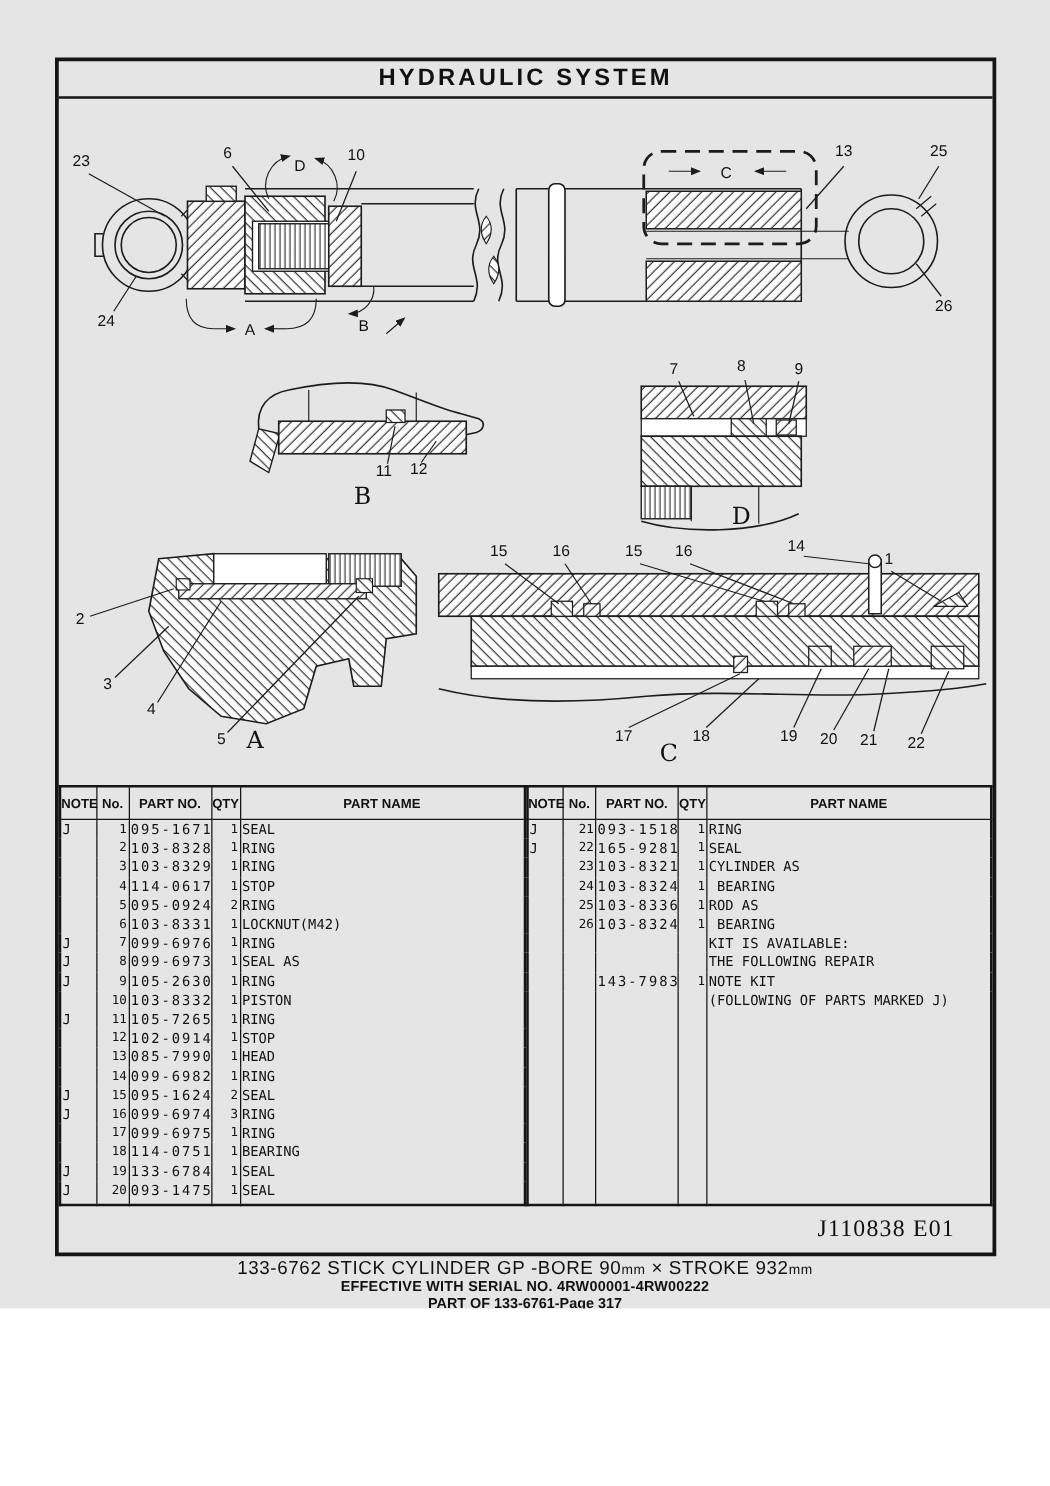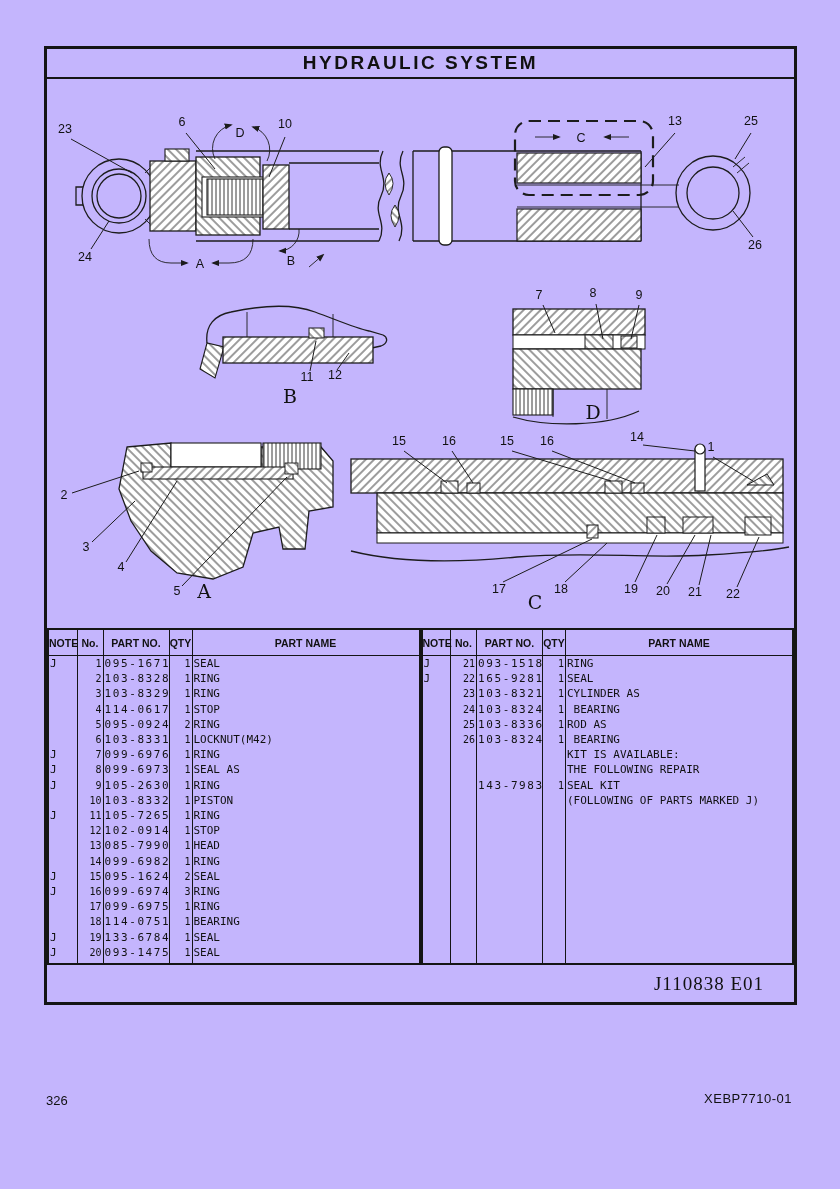--- a/index.html
+++ b/index.html
@@ -1,16 +1,16 @@
 <!DOCTYPE html>
 <html><head>
 <meta charset="utf-8">
 <style>
   html,body{margin:0;padding:0;background:#ffffff;}
-  .page{position:relative;width:840px;height:1189px;background:#c4b5fd;
+  .page{position:relative;width:840px;height:1047px;background:#e5e5e5;
         font-family:"Liberation Sans",sans-serif;color:#111;overflow:hidden;}
   .frame{position:absolute;left:44px;top:46px;width:753px;height:959px;
          border:3px solid #151515;box-sizing:border-box;}
   .title-band{position:absolute;left:0;top:0;width:100%;height:30px;
               border-bottom:2px solid #151515;box-sizing:border-box;
               text-align:center;}
   .title-band span{font-size:19px;font-weight:600;letter-spacing:2.5px;
                    line-height:28px;font-family:"Liberation Sans",sans-serif;}
   .diagram-area{position:absolute;left:0;top:32px;width:747px;height:546px;}
   svg .ln{fill:none;stroke:#1c1c1c;stroke-width:1.3;}
@@ -475,21 +475,21 @@
               <td class="col-no"></td>
               <td class="col-part"></td>
               <td class="col-qty"></td>
               <td class="col-name">THE FOLLOWING REPAIR</td>
             </tr>
             <tr>
               <td class="col-note"></td>
               <td class="col-no"></td>
               <td class="col-part">143-7983</td>
               <td class="col-qty">1</td>
-              <td class="col-name">SEAL KIT</td>
+              <td class="col-name">NOTE KIT</td>
             </tr>
             <tr>
               <td class="col-note"></td>
               <td class="col-no"></td>
               <td class="col-part"></td>
               <td class="col-qty"></td>
               <td class="col-name">(FOLLOWING OF PARTS MARKED J)</td>
             </tr>
             <tr class="filler">
               <td></td>
@@ -498,16 +498,22 @@
               <td></td>
               <td></td>
             </tr>
           </tbody>
       </table>
     </div>
 
     <div class="plate-code">J110838 E01</div>
   </div>
 
+  <div class="caption">
+    <div class="l1"><span>133-6762 STICK CYLINDER GP -BORE 90</span><span class="unit">mm</span><span> × STROKE 932</span><span class="unit">mm</span></div>
+    <div class="l2">EFFECTIVE WITH SERIAL NO. 4RW00001-4RW00222</div>
+    <div class="l3">PART OF 133-6761-Page 317</div>
+    <div class="l4">AN ATTACHMENT</div>
+  </div>
 
   <div class="page-num">326</div>
   <div class="doc-code">XEBP7710-01</div>
 </div>
 
 </body></html>

